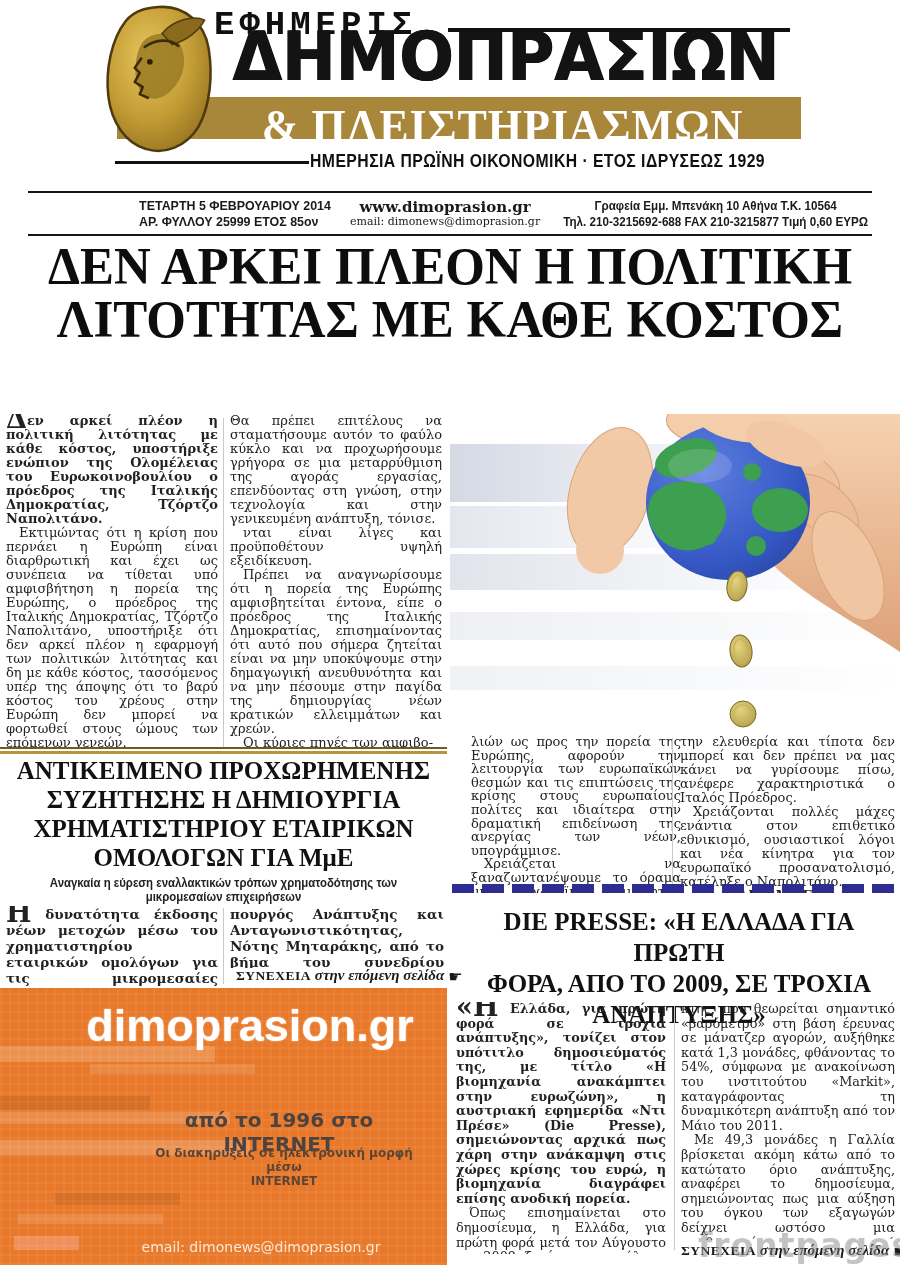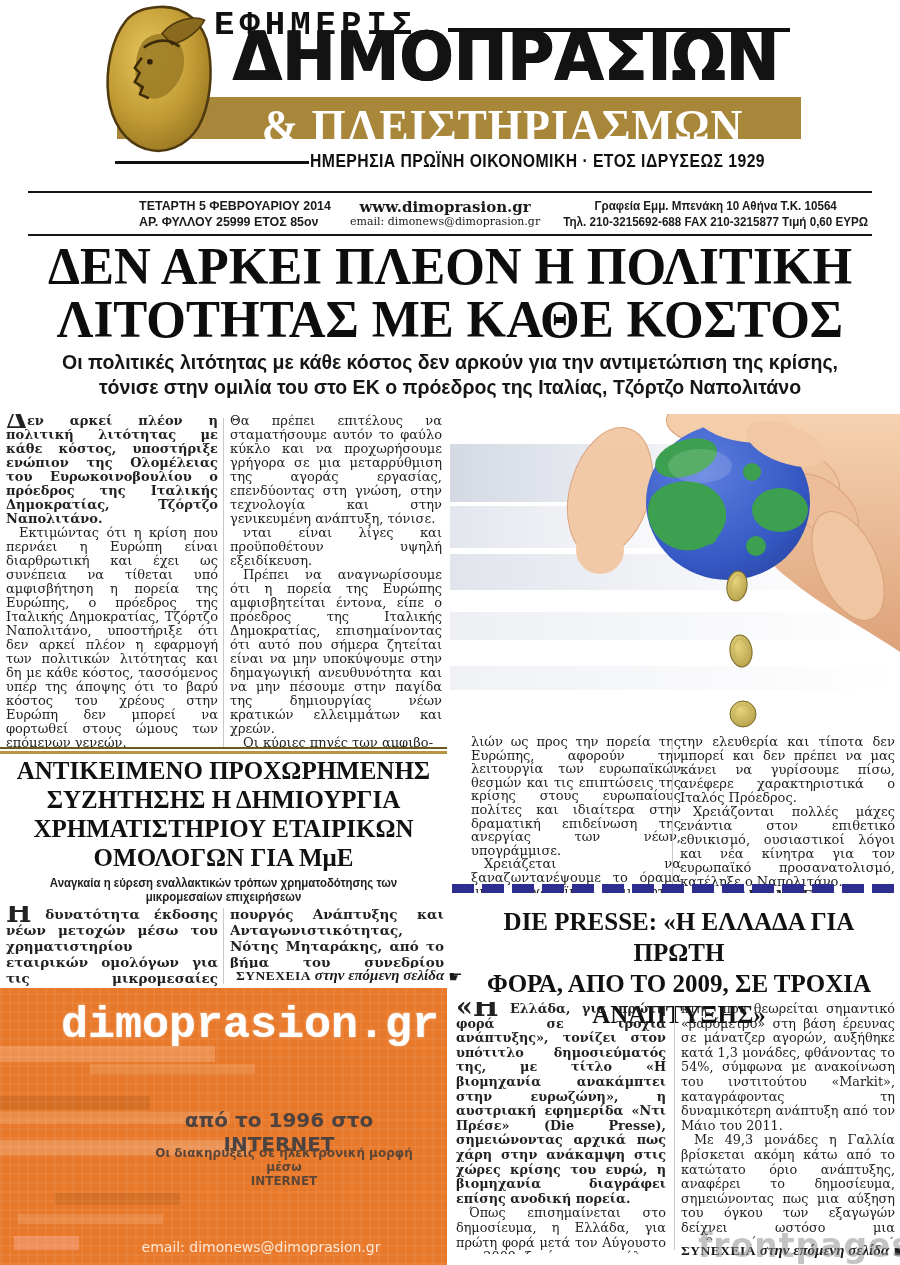--- a/index.html
+++ b/index.html
@@ -82,21 +82,21 @@
   .hand-icon{font-size:16px;vertical-align:-2px;}
   .bonds-cont{left:236px;top:966px;width:210px;text-align:right;}
 
   
   .ad{position:absolute;left:0;top:988px;width:447px;height:277px;background:#e8792a;overflow:hidden;
     background-image:
       repeating-linear-gradient(0deg, rgba(255,255,255,0.05) 0 2px, rgba(0,0,0,0) 2px 9px),
       repeating-linear-gradient(90deg, rgba(255,255,255,0.05) 0 2px, rgba(0,0,0,0) 2px 9px);}
   .ad .stripe{position:absolute;}
   .ad-brand{position:absolute;left:60px;top:12px;width:380px;text-align:center;
-    font-family:Liberation Mono, monospace;font-weight:bold;font-size:45px;color:#ffffff;
+    font-family:Liberation Sans, sans-serif;font-weight:bold;font-size:45px;color:#ffffff;
     text-shadow:0 0 2px rgba(255,255,255,0.6);}
   .ad-since{position:absolute;right:18px;top:120px;width:300px;text-align:center;
     font-family:"DejaVu Sans",sans-serif;font-weight:bold;font-size:20px;color:#4c4340;}
   .ad-note{position:absolute;right:18px;top:158px;width:290px;text-align:center;
     font-family:"DejaVu Sans",sans-serif;font-weight:bold;font-size:12px;line-height:14px;color:#5d4536;}
   .ad-email{position:absolute;right:26px;bottom:10px;width:320px;text-align:center;
     font-family:"DejaVu Sans",sans-serif;font-size:14px;color:rgba(255,240,228,0.92);}
 
   
   .presse-headline{position:absolute;left:456px;top:906px;width:446px;text-align:center;
@@ -153,21 +153,20 @@
     <div class="dl-right">
       <div>Γραφεία Εμμ. Μπενάκη 10 Αθήνα Τ.Κ. 10564</div>
       <div>Τηλ.  210-3215692-688   FAX  210-3215877   Τιμή 0,60  ΕΥΡΩ</div>
     </div>
   </div>
 
   <div class="headline">
     <div>ΔΕΝ ΑΡΚΕΙ ΠΛΕΟΝ Η ΠΟΛΙΤΙΚΗ</div>
     <div>ΛΙΤΟΤΗΤΑΣ ΜΕ ΚΑΘΕ ΚΟΣΤΟΣ</div>
   </div>
-  <div class="subhead">Οι πολιτικές λιτότητας με κάθε κόστος δεν αρκούν για την αντιμετώπιση της κρίσης, τόνισε στην ομιλία του στο ΕΚ ο πρόεδρος της Ιταλίας, Τζόρτζο Ναπολιτάνο</div>
 
   <div class="col c1 bodytext">
     <p class="lead-bold"><span class="bigcap">Δ</span><span>εν αρκεί πλέον η πολιτική λιτότητας με κάθε κόστος, υποστήριξε ενώπιον της Ολομέλειας του Ευρωκοινοβουλίου ο πρόεδρος της Ιταλικής Δημοκρατίας, Τζόρτζο Ναπολιτάνο.</span></p>
     <p>Εκτιμώντας ότι η κρίση που περνάει η Ευρώπη είναι διαρθρωτική και έχει ως συνέπεια να τίθεται υπό αμφισβήτηση η πορεία της Ευρώπης, ο πρόεδρος της Ιταλικής Δημοκρατίας, Τζόρτζο Ναπολιτάνο, υποστήριξε ότι δεν αρκεί πλέον η εφαρμογή των πολιτικών λιτότητας και δη με κάθε κόστος, τασσόμενος υπέρ της άποψης ότι το βαρύ κόστος του χρέους στην Ευρώπη δεν μπορεί να φορτωθεί στους ώμους των επόμενων γενεών.</p>
     <p>Υποστήριξε ότι ακόμη κι αν υπάρξει πραγματική ανάκαμψη, οι νέοι δεν θα μπορέσουν να βρουν εύκολα δουλειά, διότι οι θέσεις απασχόλησης που προσφέρο-</p>
   </div>
   <div class="vrule" style="left:223px;top:418px;height:330px;"></div>
   <div class="col c2 bodytext">
     <p>Θα πρέπει επιτέλους να σταματήσουμε αυτόν το φαύλο κύκλο και να προχωρήσουμε γρήγορα σε μια μεταρρύθμιση της αγοράς εργασίας, επενδύοντας στη γνώση, στην τεχνολογία και στην γενικευμένη ανάπτυξη, τόνισε.</p>
     <p>νται είναι λίγες και προϋποθέτουν υψηλή εξειδίκευση.</p>

